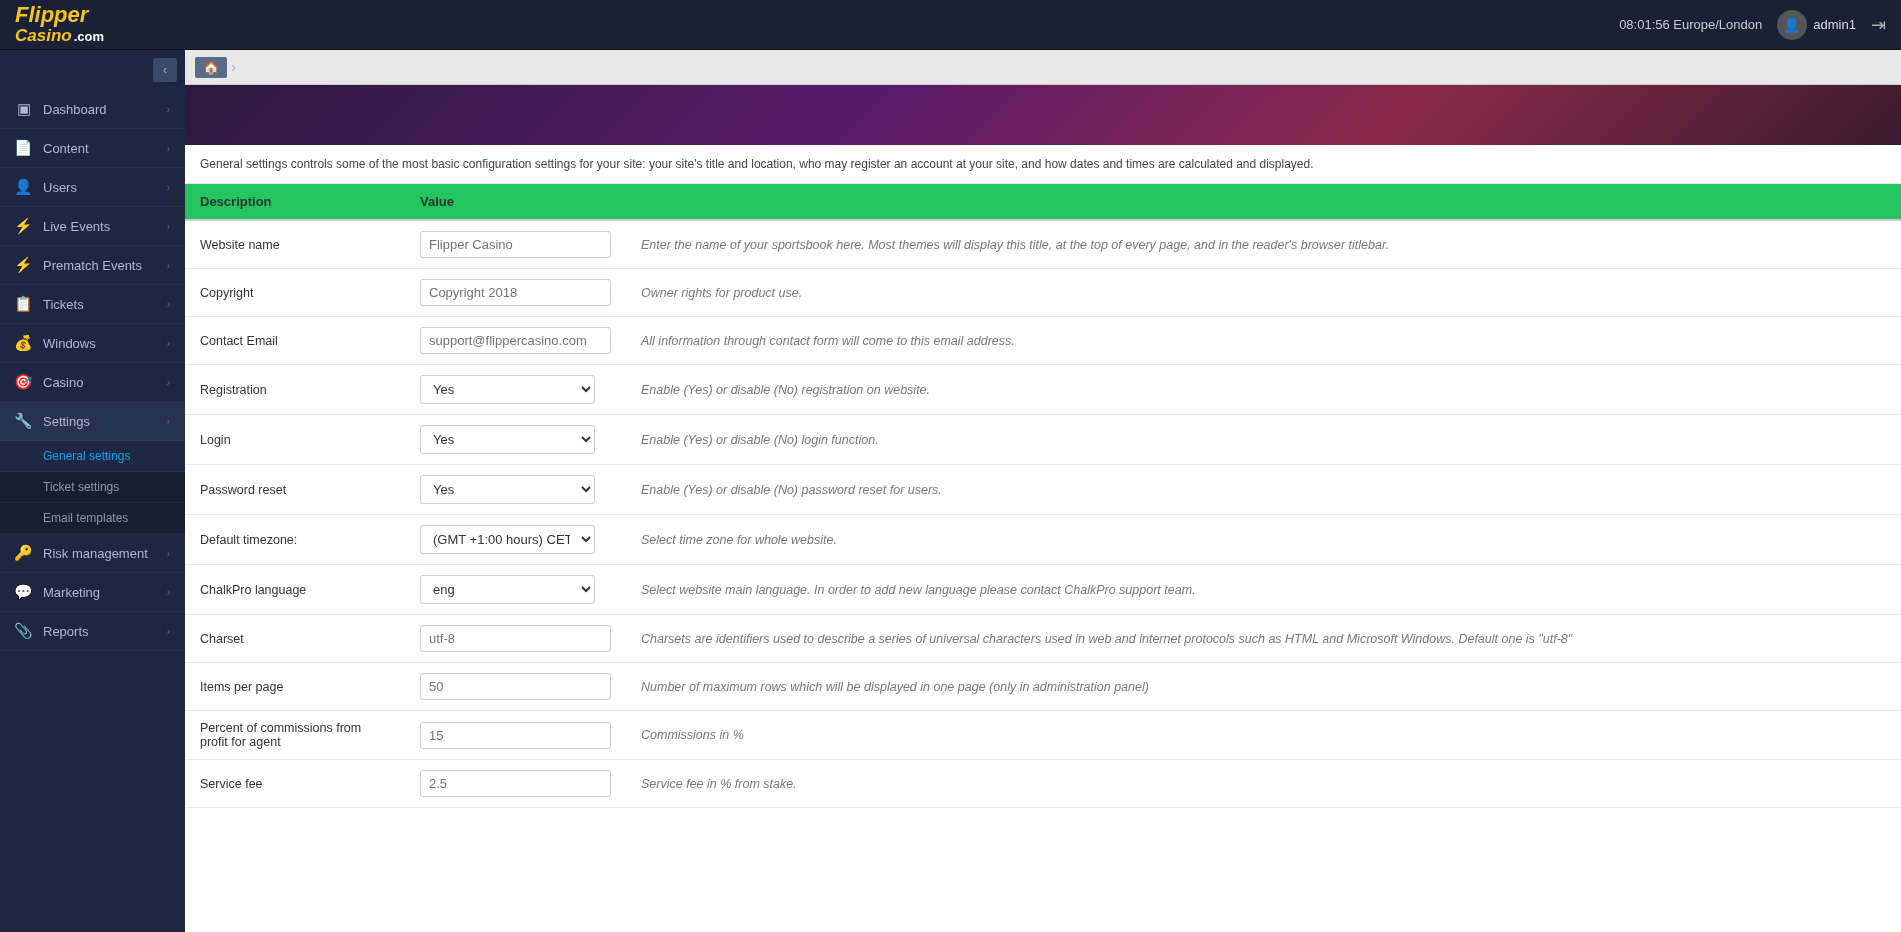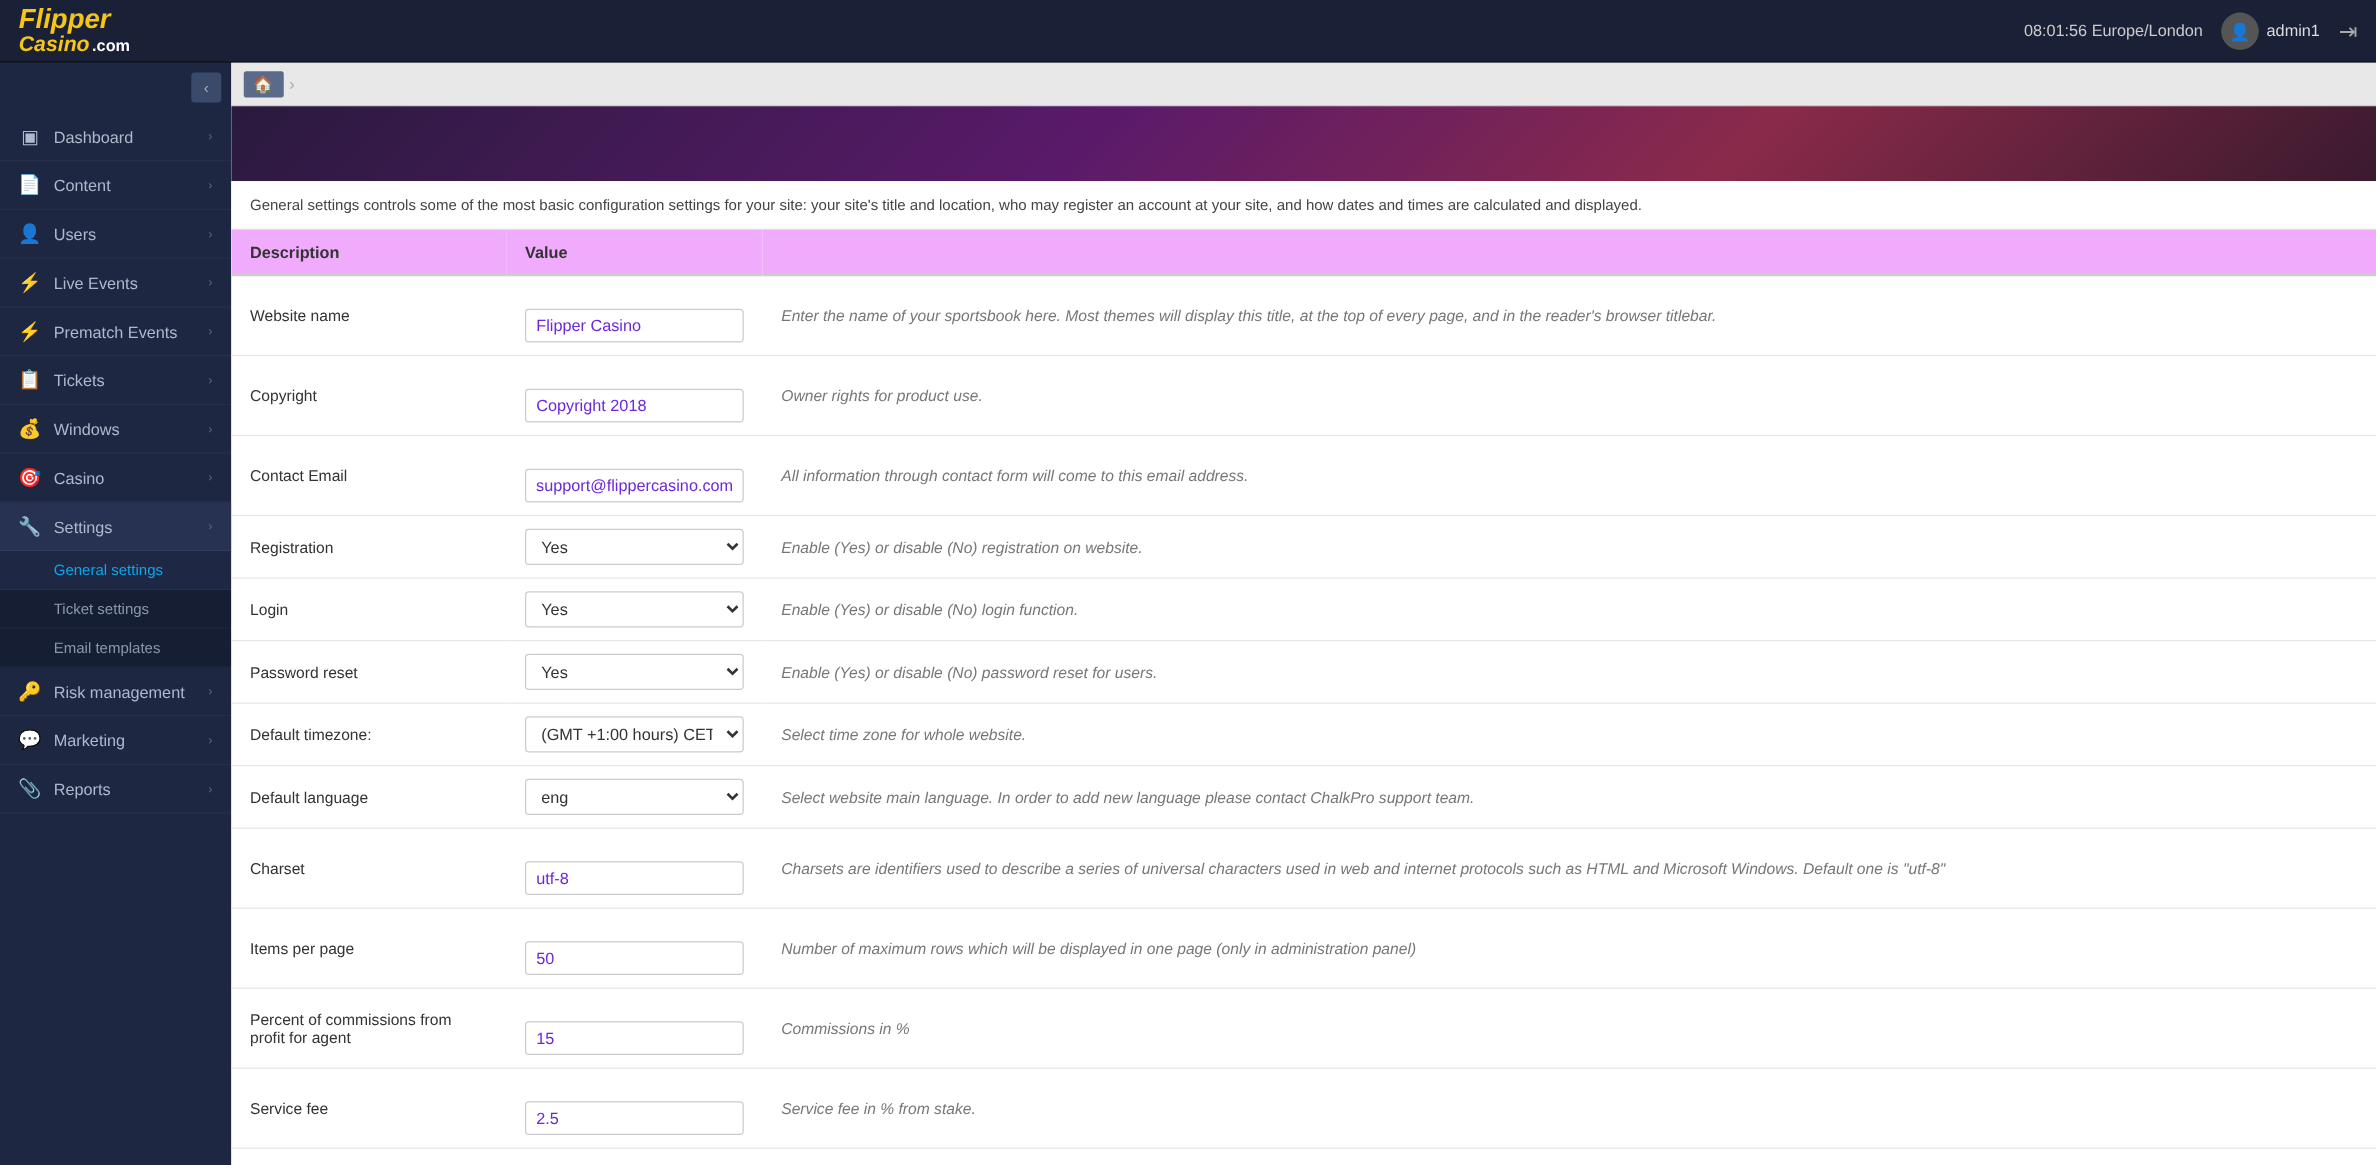--- a/index.html
+++ b/index.html
@@ -170,21 +170,21 @@
       color: #444;
       border-bottom: 1px solid #e0e0e0;
       background: #fff;
     }
 
     .settings-table {
       width: 100%;
       border-collapse: collapse;
     }
     .settings-table thead tr {
-      background: #f0abfc;
+      background: #22c55e;
     }
     .settings-table th {
       padding: 10px 15px;
       text-align: left;
       font-size: 13px;
       color: #333;
       font-weight: bold;
       border-bottom: 2px solid #ccc;
     }
     .settings-table td {
@@ -200,28 +200,27 @@
     }
     .value-col {
       width: 200px;
     }
     .desc-col {
       color: #777;
       font-style: italic;
       font-size: 12px;
     }
     .form-input {
-      width: 175px;
+      width: 191px;
       padding: 5px 8px;
       border: 1px solid #ccc;
       border-radius: 3px;
       font-size: 13px;
-      color: #6d28d9;
+      color: #737373;
       background: #fff;
-      margin-top: 16px;
     }
     .form-select {
       width: 175px;
       padding: 5px 8px;
       border: 1px solid #ccc;
       border-radius: 3px;
       font-size: 13px;
       color: #333;
       background: #fff;
     }
@@ -377,21 +376,21 @@
               <td class="label-col">Password reset</td>
               <td class="value-col"><select class="form-select"><option>Yes</option><option>No</option></select></td>
               <td class="desc-col">Enable (Yes) or disable (No) password reset for users.</td>
             </tr>
             <tr>
               <td class="label-col">Default timezone:</td>
               <td class="value-col"><select class="form-select"><option>(GMT +1:00 hours) CET(Cent</option><option>(GMT +0:00 hours) UTC</option><option>(GMT -5:00 hours) EST</option></select></td>
               <td class="desc-col">Select time zone for whole website.</td>
             </tr>
             <tr>
-              <td class="label-col">Default language</td>
+              <td class="label-col">ChalkPro language</td>
               <td class="value-col"><select class="form-select"><option>eng</option><option>spa</option><option>fra</option><option>deu</option></select></td>
               <td class="desc-col">Select website main language. In order to add new language please contact ChalkPro support team.</td>
             </tr>
             <tr>
               <td class="label-col">Charset</td>
               <td class="value-col"><input type="text" class="form-input" value="utf-8" style=""></td>
               <td class="desc-col">Charsets are identifiers used to describe a series of universal characters used in web and internet protocols such as HTML and Microsoft Windows. Default one is "utf-8"</td>
             </tr>
             <tr>
               <td class="label-col">Items per page</td>

